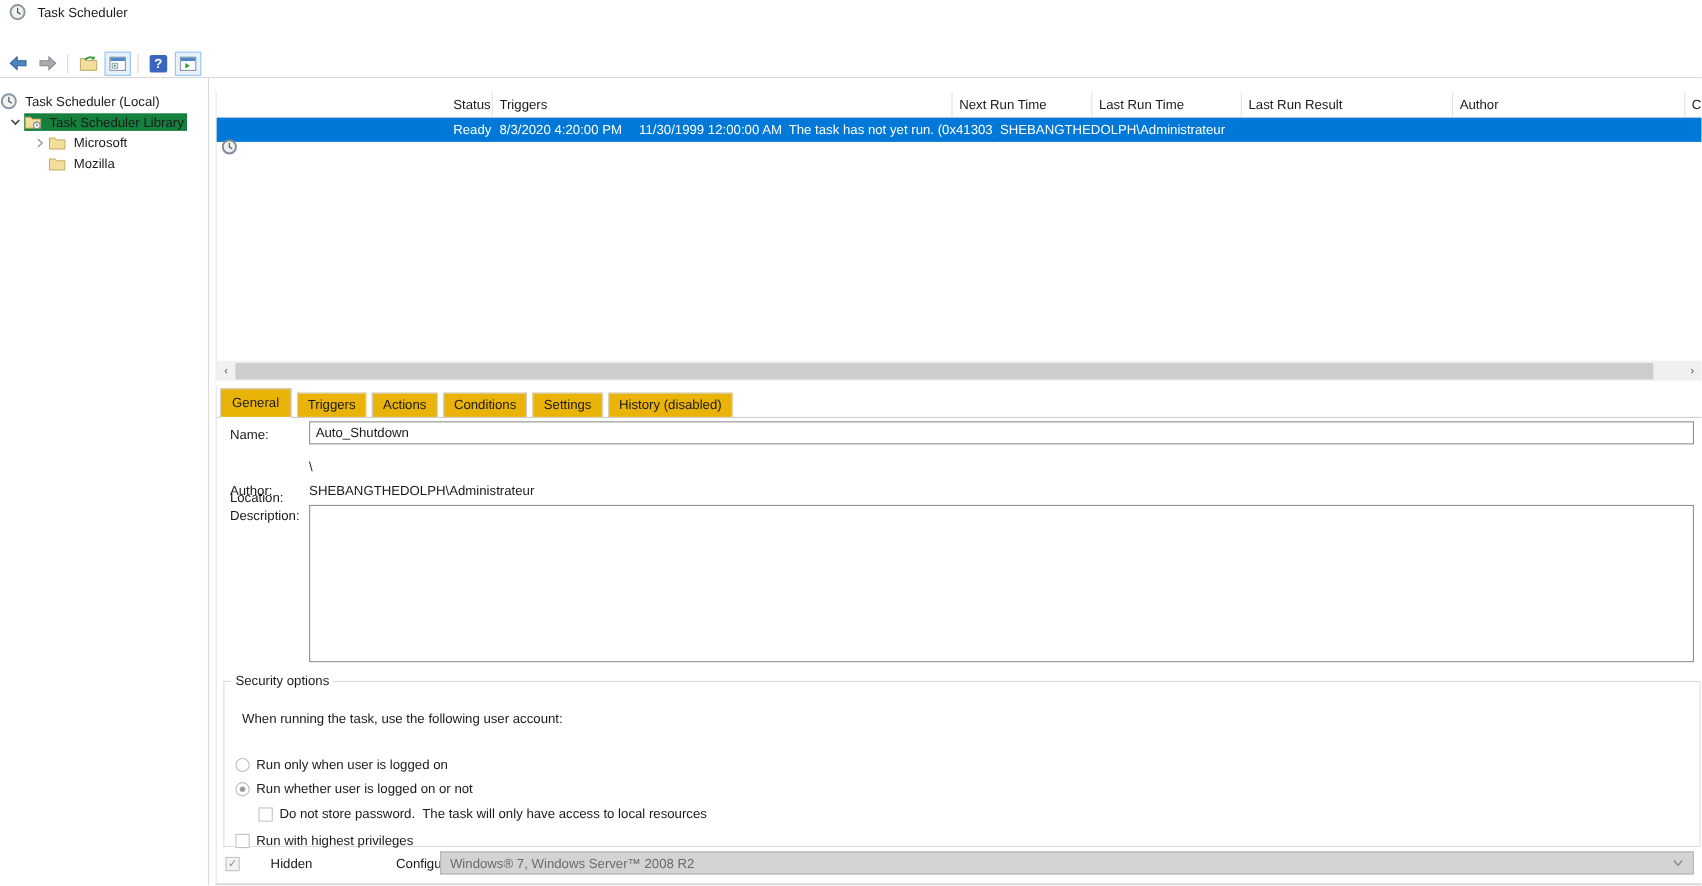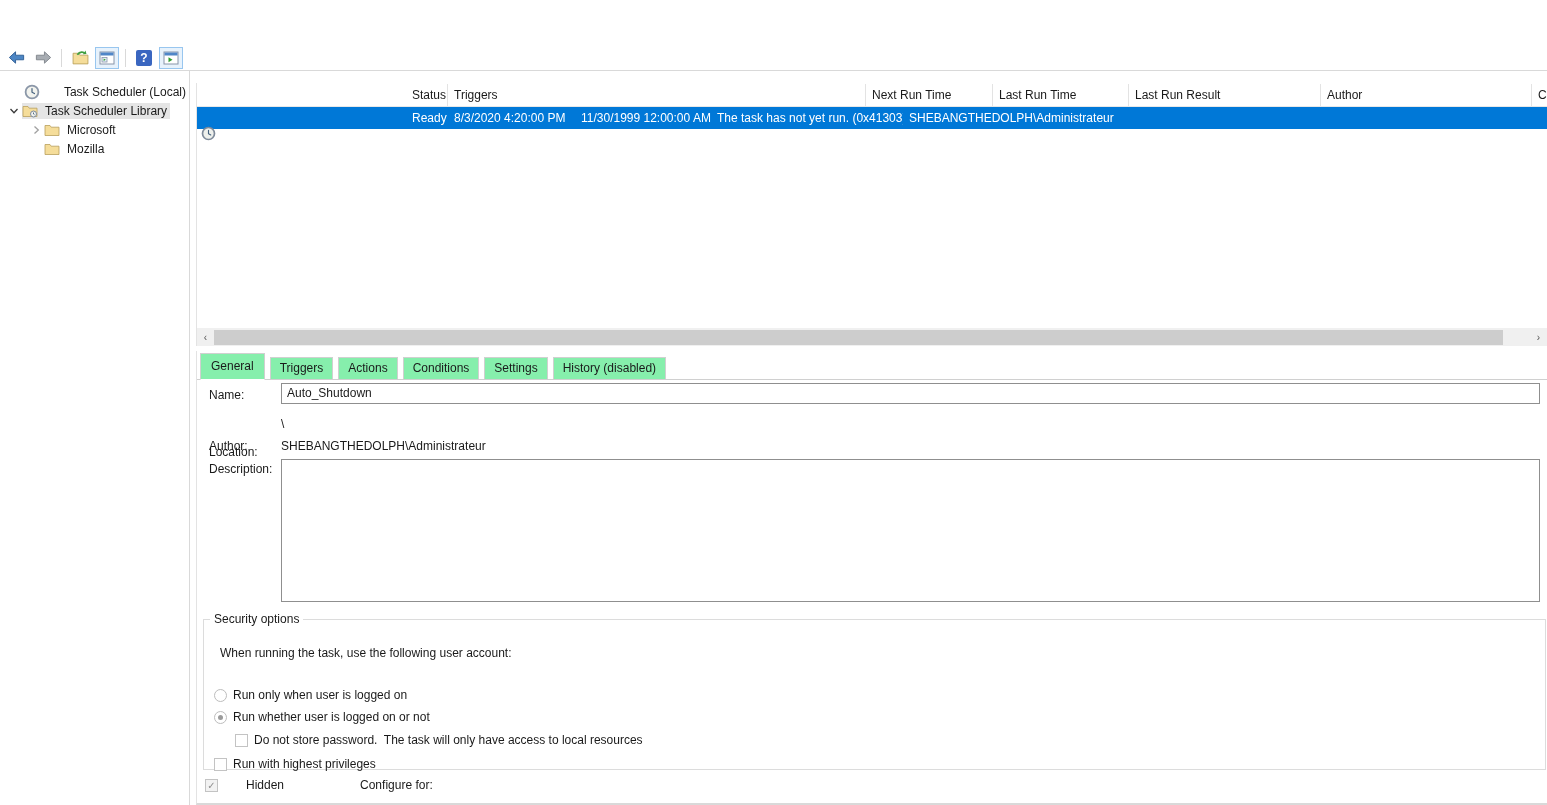--- a/index.html
+++ b/index.html
@@ -16,40 +16,40 @@
   .tb-sep { width:1px; height:18px; background:#d9d9d9; margin:0 3px; }
   .tb-btn { width:24px; height:22px; display:flex; align-items:center; justify-content:center; }
   .tb-btn.framed { background:#e7f2fc; border:1px solid #98c6ef; }
   .helpbox { width:16px; height:16px; background:#3a66c0; color:#fff; font-weight:bold; font-size:12px;
              display:flex; align-items:center; justify-content:center; border-radius:2px; }
 
   
   #sidebar { left:0; top:71px; width:190px; bottom:0; border-right:1px solid #d9d9d9; padding-top:11px; }
   .tree-row { height:19px; display:flex; align-items:center; }
   .tree-label { padding:1px 3px; white-space:nowrap; }
-  .tree-sel { background:#e5e5e5; display:flex; align-items:flex-end; }
+  .tree-sel { background:#15803d; display:flex; align-items:flex-end; }
   .chev { width:16px; height:16px; display:flex; align-items:center; justify-content:center; flex:none; }
   .icon16 { width:16px; height:16px; flex:none; margin-right:4px; position:relative; }
 
   
   #listview { left:196px; top:83px; right:0; height:263px; border-left:1px solid #e3e3e3; background:#fff; }
   #list-header { position:absolute; left:0; top:1px; right:0; height:23px; display:flex; border-bottom:1px solid #e8e8e8; background:#fff; }
   .hcol { display:flex; align-items:center; border-right:1px solid #e3e3e3; padding-left:6px; overflow:hidden; white-space:nowrap; flex:none; }
   #list-row { position:absolute; left:0; top:24px; right:0; height:22px; background:#0078d7; color:#fff; display:flex; align-items:center; }
   .rcol { padding-left:6px; overflow:hidden; white-space:nowrap; flex:none; }
   .c-name{width:209px;margin-top:32px;} .c-status{width:42px;} .c-trig{width:418px;} .c-next{width:127px;}
   .c-last{width:136px;} .c-res{width:192px;} .c-auth{width:211px;} .c-cr{flex:1 1 auto; border-right:none;}
   #hscroll { position:absolute; left:0; bottom:0; right:0; height:18px; background:#f0f0f0; display:flex; align-items:center; }
   .sb-arrow { width:17px; height:18px; display:flex; align-items:center; justify-content:center; color:#555; font-size:10px; flex:none; }
   #sb-thumb { width:1289px; height:15px; background:#cdcdcd; flex:none; }
 
   
   #detail { left:196px; top:351px; right:0; bottom:0; border-left:1px solid #e3e3e3; border-bottom:2px solid #d9d9d9; background:#fff; }
   #tabstrip { position:absolute; left:0; top:3px; right:0; height:26px; border-bottom:1px solid #d0d0d0; padding-left:3px; display:flex; align-items:flex-end; }
-  .tab { border:1px solid #d0d0d0; border-bottom:none; background:#86efac; padding:3px 9px 4px 9px; margin-right:5px; position:relative; }
+  .tab { border:1px solid #d0d0d0; border-bottom:none; background:#eab308; padding:3px 9px 4px 9px; margin-right:5px; position:relative; }
   .tab.active { padding:5px 10px 6px 10px; margin-bottom:-1px; border-bottom:1px solid #fff; z-index:2; }
   .fld-label { position:absolute; left:12px; white-space:nowrap; }
   .textbox { position:absolute; left:84px; right:7px; border:1px solid #8f8f8f; background:#fff; padding:2px 5px; white-space:nowrap; }
   .plainval { position:absolute; left:84px; white-space:nowrap; }
 
   fieldset#secbox { position:absolute; left:6px; right:1px; top:261px; height:158px; border:1px solid #dcdcdc; padding:0; }
   #secbox legend { margin-left:6px; padding:0 4px; }
   .sec-line { position:absolute; left:16px; white-space:nowrap; }
   #system-bar { position:absolute; left:8px; width:1320px; top:37px; height:17px; background:#f5f5f5; display:flex; align-items:center; padding-left:8px; }
   .opt-row { position:absolute; display:flex; align-items:center; gap:6px; white-space:nowrap; }
@@ -64,20 +64,29 @@
                 color:#6b6b6b; display:flex; align-items:center; padding:0 8px; }
   #cfg-chev { margin-left:auto; color:#8a8a8a; font-size:10px; }
 
   svg { display:block; }
 </style>
 </head>
 <body>
 
 <div id="app">
 
+  <div id="titlebar" class="abs">
+    <span class="icon16">
+      <svg viewBox="0 0 16 16" width="16" height="16">
+          <circle cx="8" cy="8" r="6.4" fill="#f2f3ee" stroke="#8b97a8" stroke-width="1.8"></circle>
+          <path d="M8 4.6V8.2L10.4 9.6" stroke="#44617e" stroke-width="1.2" fill="none" stroke-linecap="round"></path>
+        </svg>
+    </span>
+    <span>Task Scheduler</span>
+  </div>
 
 
   <div id="toolbar" class="abs">
     <span class="tb-btn">
       <span>
           <svg viewBox="0 0 20 20" width="19" height="19">
             <path d="M9 4 2.5 10 9 16v-3.6h8.5V7.6H9z" fill="#4d86c4" stroke="#2f5f96" stroke-width="1"></path>
           </svg>
         </span>
     </span>
@@ -117,21 +126,21 @@
           <svg viewBox="0 0 16 16" width="16" height="16">
             <rect x="1" y="2" width="14" height="12" fill="#ffffff" stroke="#8894a8"></rect>
             <rect x="1.5" y="2.5" width="13" height="3" fill="#4f86c8"></rect>
             <path d="M5.5 7.2l4 2.5-4 2.5z" fill="#2f9e2f"></path>
           </svg>
         </span>
     </span>
   </div>
 
   <div id="sidebar" class="abs">
-    <div class="tree-row" style="padding-left:24px;justify-content:space-between;">
+    <div class="tree-row" style="padding-left:0;">
       <span class="icon16">
         <svg viewBox="0 0 16 16" width="16" height="16">
             <circle cx="8" cy="8" r="6.4" fill="#f2f3ee" stroke="#8b97a8" stroke-width="1.8"></circle>
             <path d="M8 4.6V8.2L10.4 9.6" stroke="#44617e" stroke-width="1.2" fill="none" stroke-linecap="round"></path>
           </svg>
       </span>
       <span class="tree-label">Task Scheduler (Local)</span>
     </div>
     <div class="tree-row" style="padding-left:6px;">
       <span class="chev">
@@ -249,16 +258,24 @@
       <div class="opt-row" style="left:10px; top:131px;text-align:center;">
         <span class="cbox"></span>
         <span>Run with highest privileges</span>
       </div>
     </fieldset>
 
     <div id="bottom-row">
       <span class="cbox checked">✓</span>
       <span style="margin-left:28px;">Hidden</span>
       <span style="margin-left:76px;">Configure for:</span>
+      <div id="cfg-select">
+        <span>Windows® 7, Windows Server™ 2008 R2</span>
+        <span id="cfg-chev">
+          <svg viewBox="0 0 10 10" width="11" height="11">
+              <path d="M1.5 3 5 6.8 8.5 3" fill="none" stroke="#8a8a8a" stroke-width="1.2"></path>
+            </svg>
+        </span>
+      </div>
     </div>
   </div>
 
 </div>
 
 </body></html>

